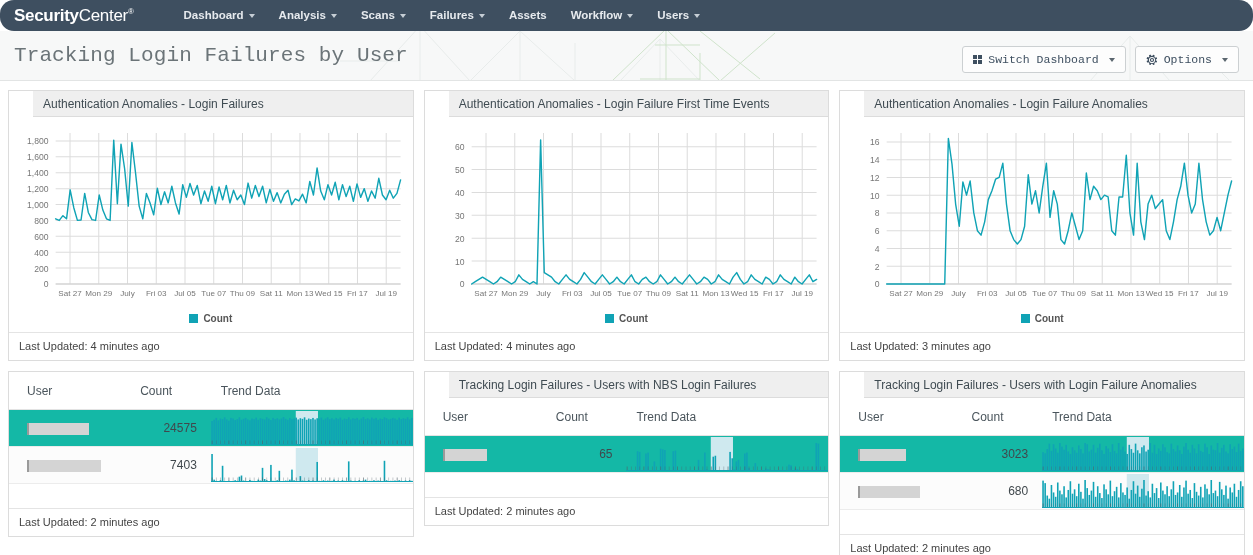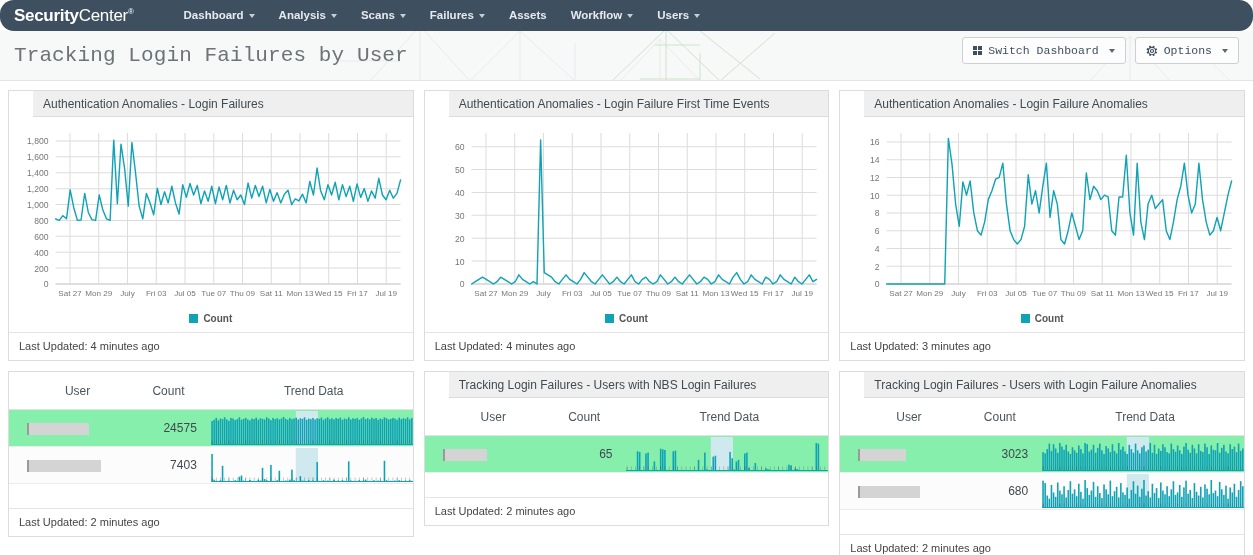--- a/index.html
+++ b/index.html
@@ -37,21 +37,21 @@
   #page-header {
     height:50px; background:#f7f8f8; border-bottom:1px solid #e2e4e4;
     position:relative; overflow:hidden; display:flex; align-items:center;font-family:Liberation Mono, monospace;
   }
   #header-art { position:absolute; inset:0; pointer-events:none; }
   #page-title {
     font-size:21px; font-weight:400; color:#6b7478; padding-left:14px;
     position:relative; z-index:2; letter-spacing:0.1px;
   }
   #header-actions {
-    position:absolute; right:14px; top:6px; display:flex; gap:9px; z-index:3;
+    position:absolute; right:14px; top:15px; display:flex; gap:9px; z-index:3;
   }
   .hbtn {
     background:#fdfdfd; border:1px solid #ccd0d2; border-radius:3px;
     height:27px; padding:0 10px; display:flex; align-items:center; gap:6px;
     font-size:11.5px; color:#3e4f60; cursor:pointer; white-space:nowrap;
   }
   .hbtn .caret {
     width:0; height:0; margin-left:4px;
     border-left:3.5px solid transparent; border-right:3.5px solid transparent;
     border-top:4px solid #5b666f;
@@ -83,28 +83,28 @@
   .legend {
     display:flex; justify-content:center; align-items:center; gap:5px;
     padding:1px 0 8px 0;
   }
   .legend .swatch { width:9px; height:9px; background:#10a3b5; display:block; }
   .legend .lbl { font-size:10px; font-weight:700; color:#555; }
 
   
   table.tbl { width:100%; border-collapse:collapse; table-layout:fixed; }
   table.tbl th {
-    text-align:center; font-size:12px; font-weight:400; color:#4a555c;
+    text-align:left; font-size:12px; font-weight:400; color:#4a555c;
     padding:12px 6px 11px 6px; border-bottom:1px solid #e3e3e3;
   }
   table.tbl td {
     padding:0 6px; font-size:12px; color:#40484d; height:37px;
     vertical-align:middle; border-bottom:1px solid #ececec;
   }
-  table.tbl tr.r-odd td { background:#86efac; }
+  table.tbl tr.r-odd td { background:#14b8a6; }
   table.tbl tr.r-even td { background:#fcfcfc; }
   .col-user { width:31%; padding-left:18px !important; }
   .col-count { width:19%; text-align:right; padding-right:14px !important; }
   .col-trend { width:50%; padding:0 !important; }
   th.col-trend { padding:12px 6px 11px 10px !important; }
   .redact {
     display:inline-block; height:12px; background:#d4d4d4;
     border-left:2px solid #9a9a9a; vertical-align:middle;
   }
   .spark { display:block; width:100%; height:34px; }

